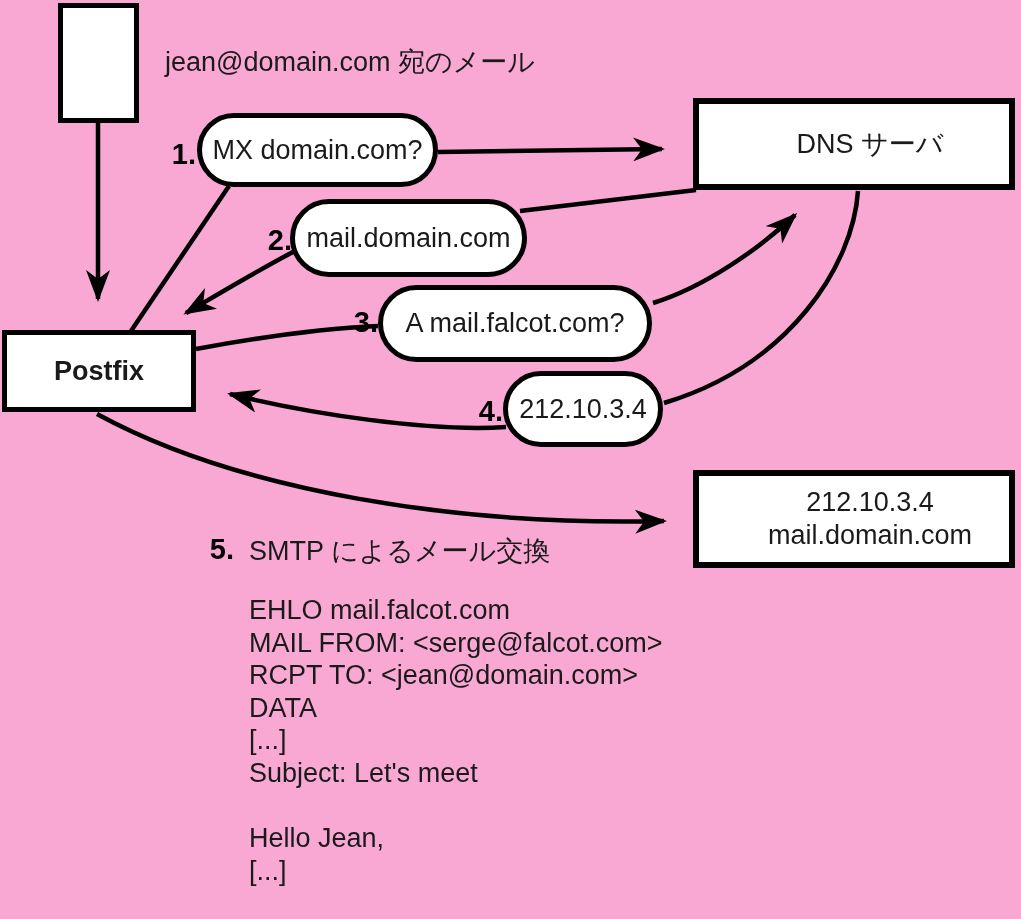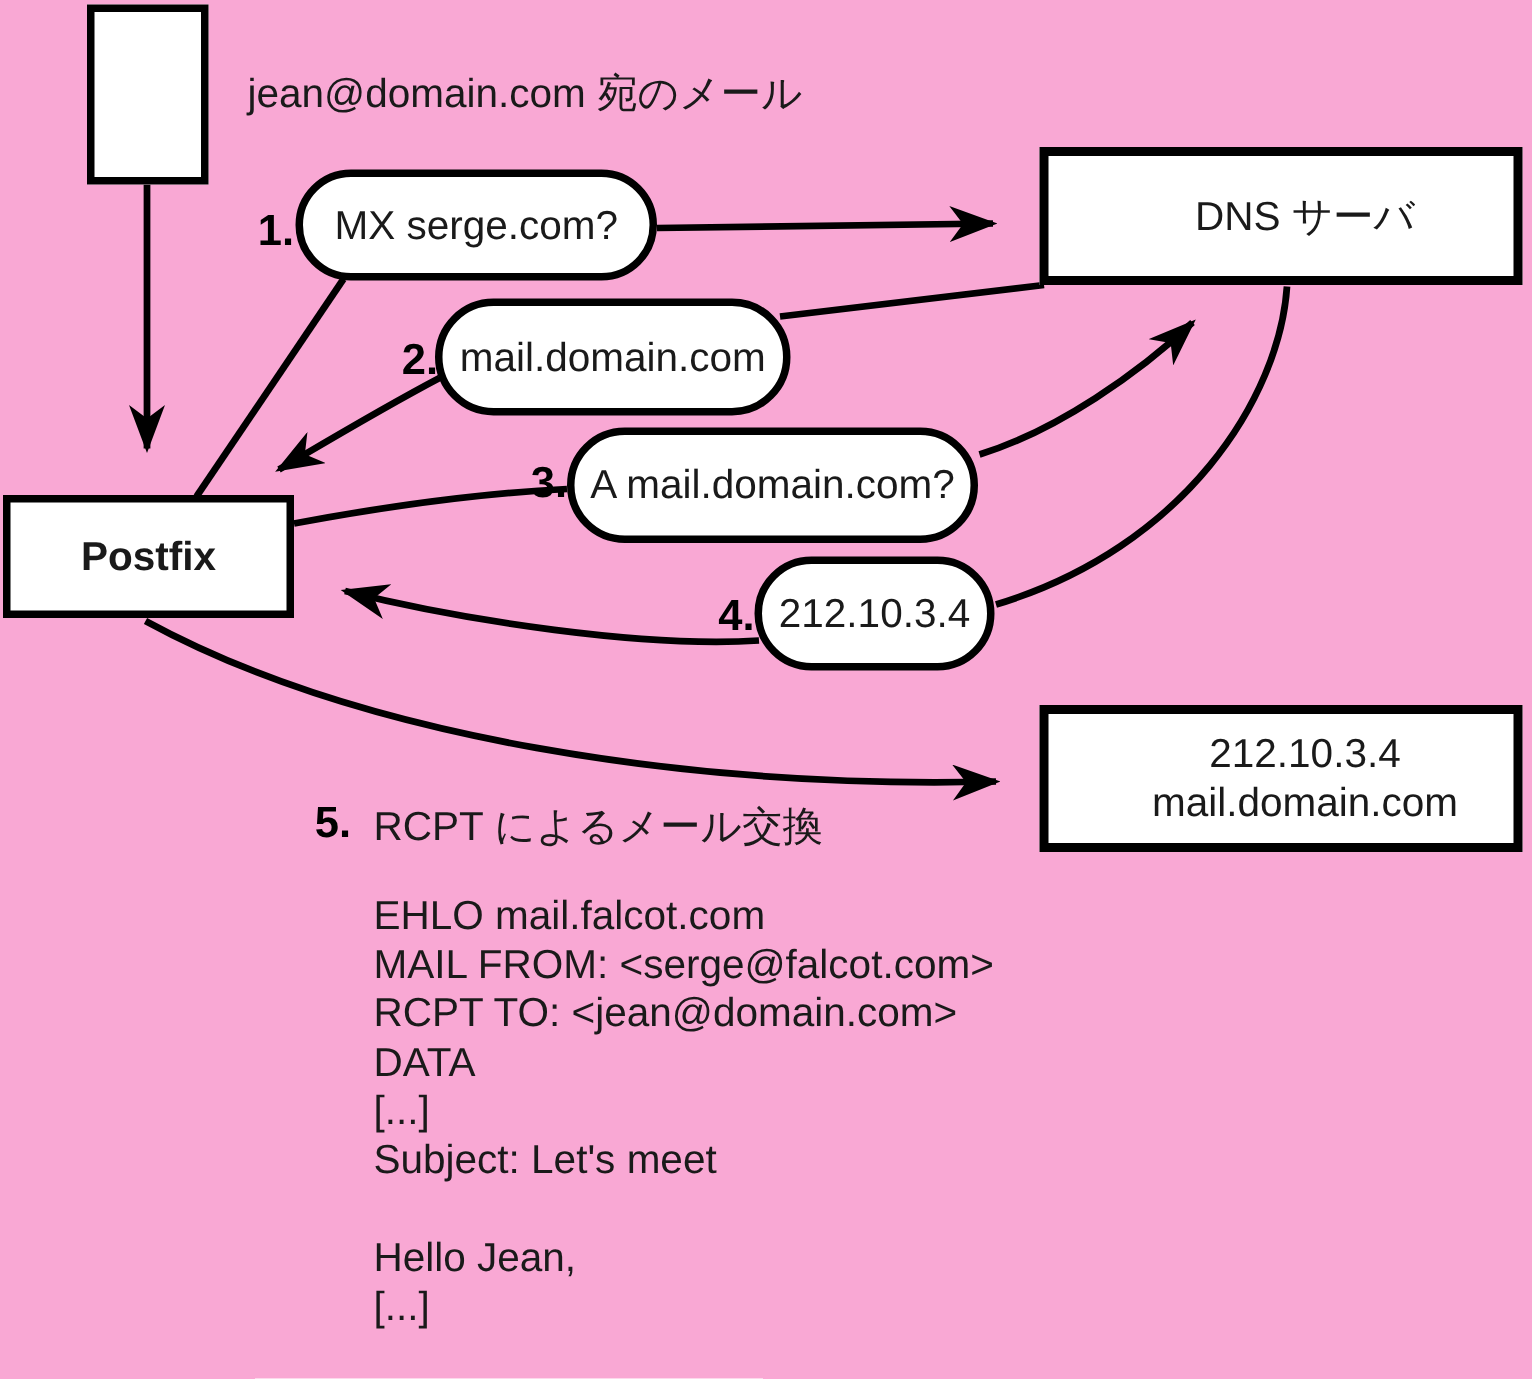--- a/index.html
+++ b/index.html
@@ -118,40 +118,40 @@
 
   <div class="node thick" style="left:693px; top:470px; width:322px; height:98px;">
     <div class="mail-lines">
       <span>212.10.3.4</span>
       <span>mail.domain.com</span>
     </div>
   </div>
 
   <span class="stepnum" style="left:156px; top:138px;">1.</span>
   <div class="pill" style="left:197px; top:113px; width:241px; height:74px;">
-    <span>MX serge.com?</span>
+    <span>MX domain.com?</span>
   </div>
 
   <span class="stepnum" style="left:252px; top:224px;">2.</span>
   <div class="pill" style="left:290px; top:199px; width:237px; height:78px;">
     <span>mail.domain.com</span>
   </div>
 
   <span class="stepnum" style="left:338px; top:306px;">3.</span>
   <div class="pill" style="left:378px; top:285px; width:274px; height:77px;">
-    <span>A mail.domain.com?</span>
+    <span>A mail.falcot.com?</span>
   </div>
 
   <span class="stepnum" style="left:463px; top:395px;">4.</span>
   <div class="pill" style="left:503px; top:371px; width:160px; height:76px;">
     <span>212.10.3.4</span>
   </div>
 
   <span class="stepnum" style="left:194px; top:533px;">5.</span>
-  <div class="note" style="left:249px; top:533px;">RCPT によるメール交換</div>
+  <div class="note" style="left:249px; top:533px;">SMTP によるメール交換</div>
 
   <div class="smtp" style="left:249px; top:594px;">EHLO mail.falcot.com
 MAIL FROM: &lt;serge@falcot.com&gt;
 RCPT TO: &lt;jean@domain.com&gt;
 DATA
 [...]
 Subject: Let's meet
 
 Hello Jean,
 [...]

